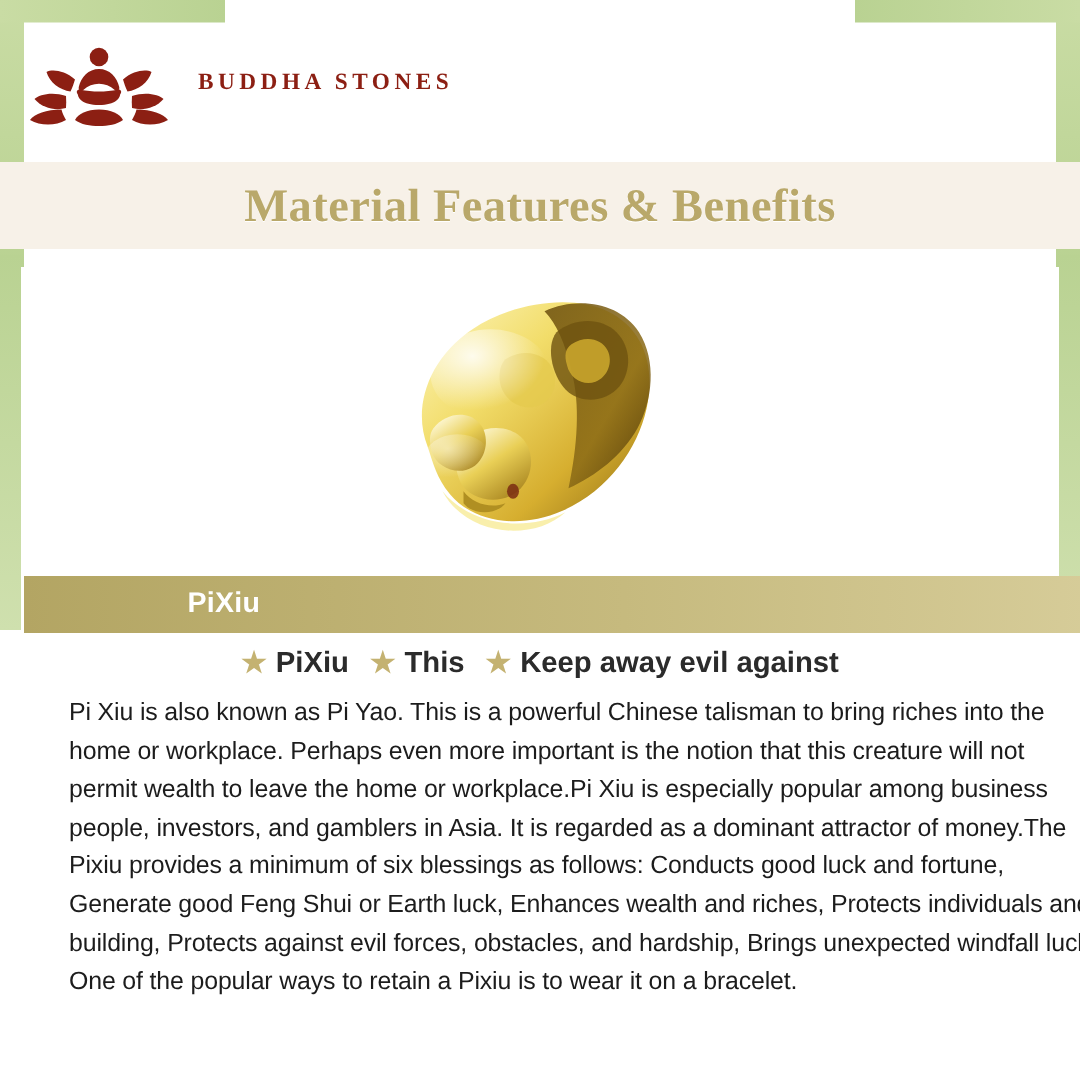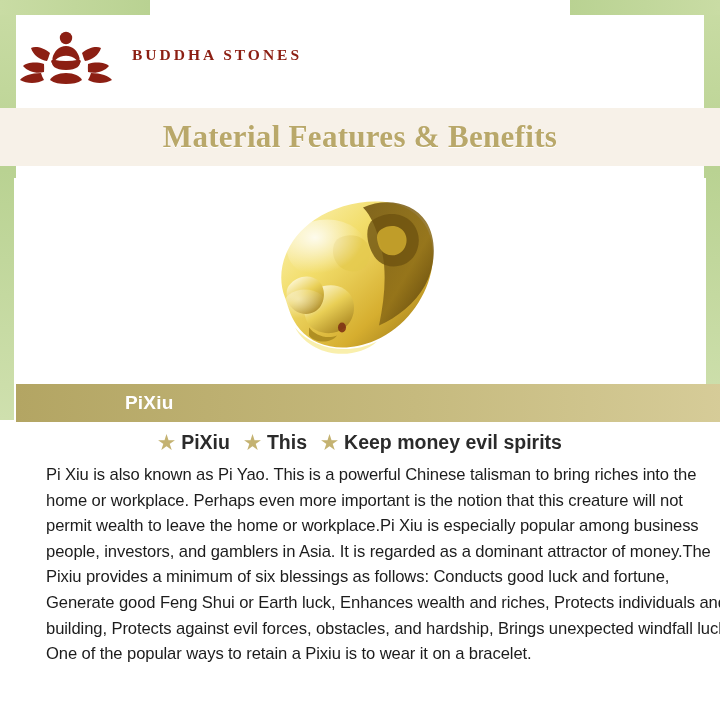--- a/index.html
+++ b/index.html
@@ -300,19 +300,19 @@
     <div class="benefit">
       <span class="star">★</span>
       <span>PiXiu</span>
     </div>
     <div class="benefit">
       <span class="star">★</span>
       <span>This</span>
     </div>
     <div class="benefit">
       <span class="star">★</span>
-      <span>Keep money evil spirits</span>
+      <span>Keep away evil against</span>
     </div>
   </div>
 
   <div class="body-text">Pi Xiu is also known as Pi Yao. This is a powerful Chinese talisman to bring riches into the home or workplace. Perhaps even more important is the notion that this creature will not permit wealth to leave the home or workplace.Pi Xiu is especially popular among business people, investors, and gamblers in Asia. It is regarded as a dominant attractor of money.The Pixiu provides a minimum of six blessings as follows: Conducts good luck and fortune, Generate good Feng Shui or Earth luck, Enhances wealth and riches, Protects individuals and building, Protects against evil forces, obstacles, and hardship, Brings unexpected windfall luck, One of the popular ways to retain a Pixiu is to wear it on a bracelet.</div>
 
 </div>
 
 </body></html>

